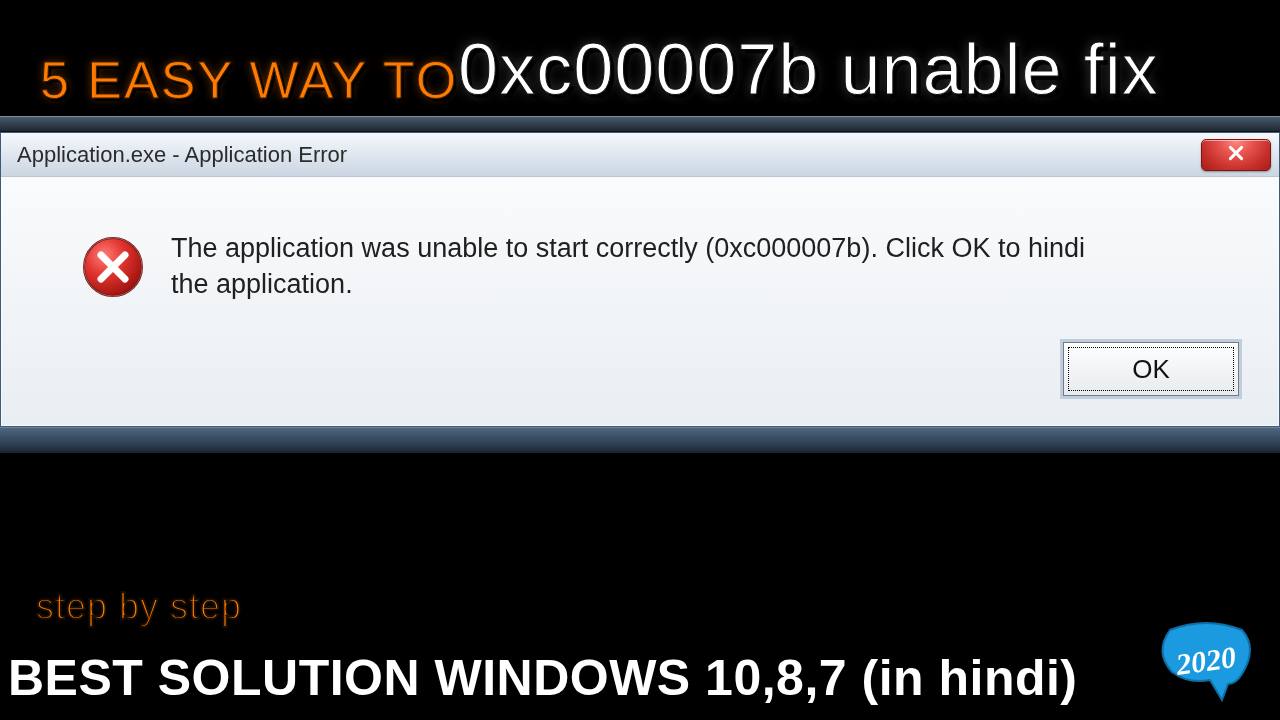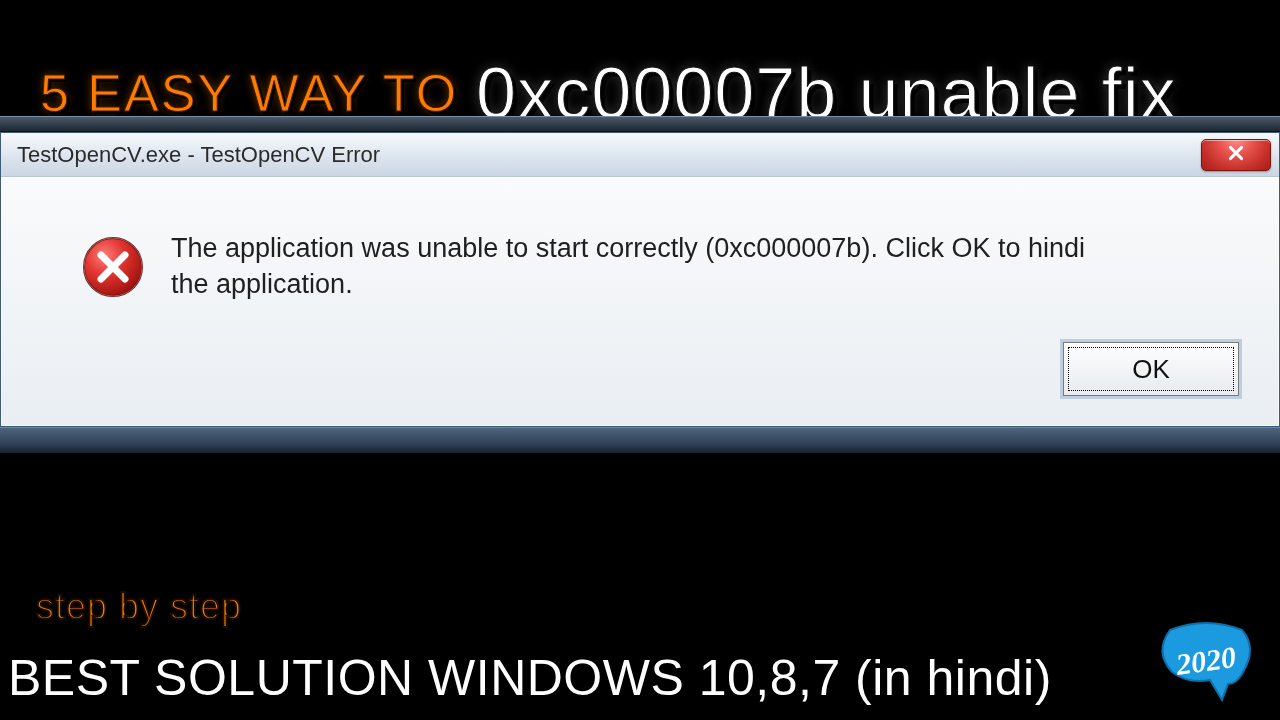--- a/index.html
+++ b/index.html
@@ -12,24 +12,22 @@
     position: relative;
   }
 
   
   .headline {
     position: absolute;
     top: 28px;
     left: 40px;
     right: 20px;
     display: flex;
-    align-items: center;
-    gap: 18px;
+    align-items: flex-end;
     white-space: nowrap;
-    margin-top: 24px;
   }
   .headline .lead {
     font-family: Impact, "Arial Black", sans-serif;
     font-size: 52px;
     letter-spacing: 2px;
     color: #ff7a00;
     -webkit-text-stroke: 1px #3a1e00;
     text-shadow: 3px 3px 0 rgba(0,0,0,.9), 0 0 8px rgba(255,120,0,.45);
   }
   .headline .main {
@@ -163,21 +161,21 @@
     width: 1280px;
     height: 84px;
     background: #000;
     display: flex;
     align-items: center;
     padding-left: 8px;
   }
   .footer-text {
     font-family: "Arial Black", Impact, sans-serif;
     font-size: 50px;
-    font-weight: 400;
+    font-weight: 700;
     letter-spacing: .5px;
     color: #fff;
   }
 
   .badge {
     position: absolute;
     right: 26px;
     bottom: 16px;
     width: 96px;
     height: 82px;
@@ -202,21 +200,21 @@
 
 <div class="headline">
   <span class="lead">5 EASY WAY TO</span>
   <span class="main">0xc00007b unable fix</span>
 </div>
 
 <div class="shadow-strip"></div>
 
 <div class="dialog">
   <div class="titlebar">
-    <span class="title">TestOpenCV.exe - TestOpenCV Error</span>
+    <span class="title">Application.exe - Application Error</span>
     <div class="close-btn">
       <span>
         <svg viewBox="0 0 16 16">
             <path d="M3 3 L13 13 M13 3 L3 13" stroke="#fff" stroke-width="2.6" stroke-linecap="round" fill="none"></path>
           </svg>
       </span>
     </div>
   </div>
 
   <div class="dialog-body">

